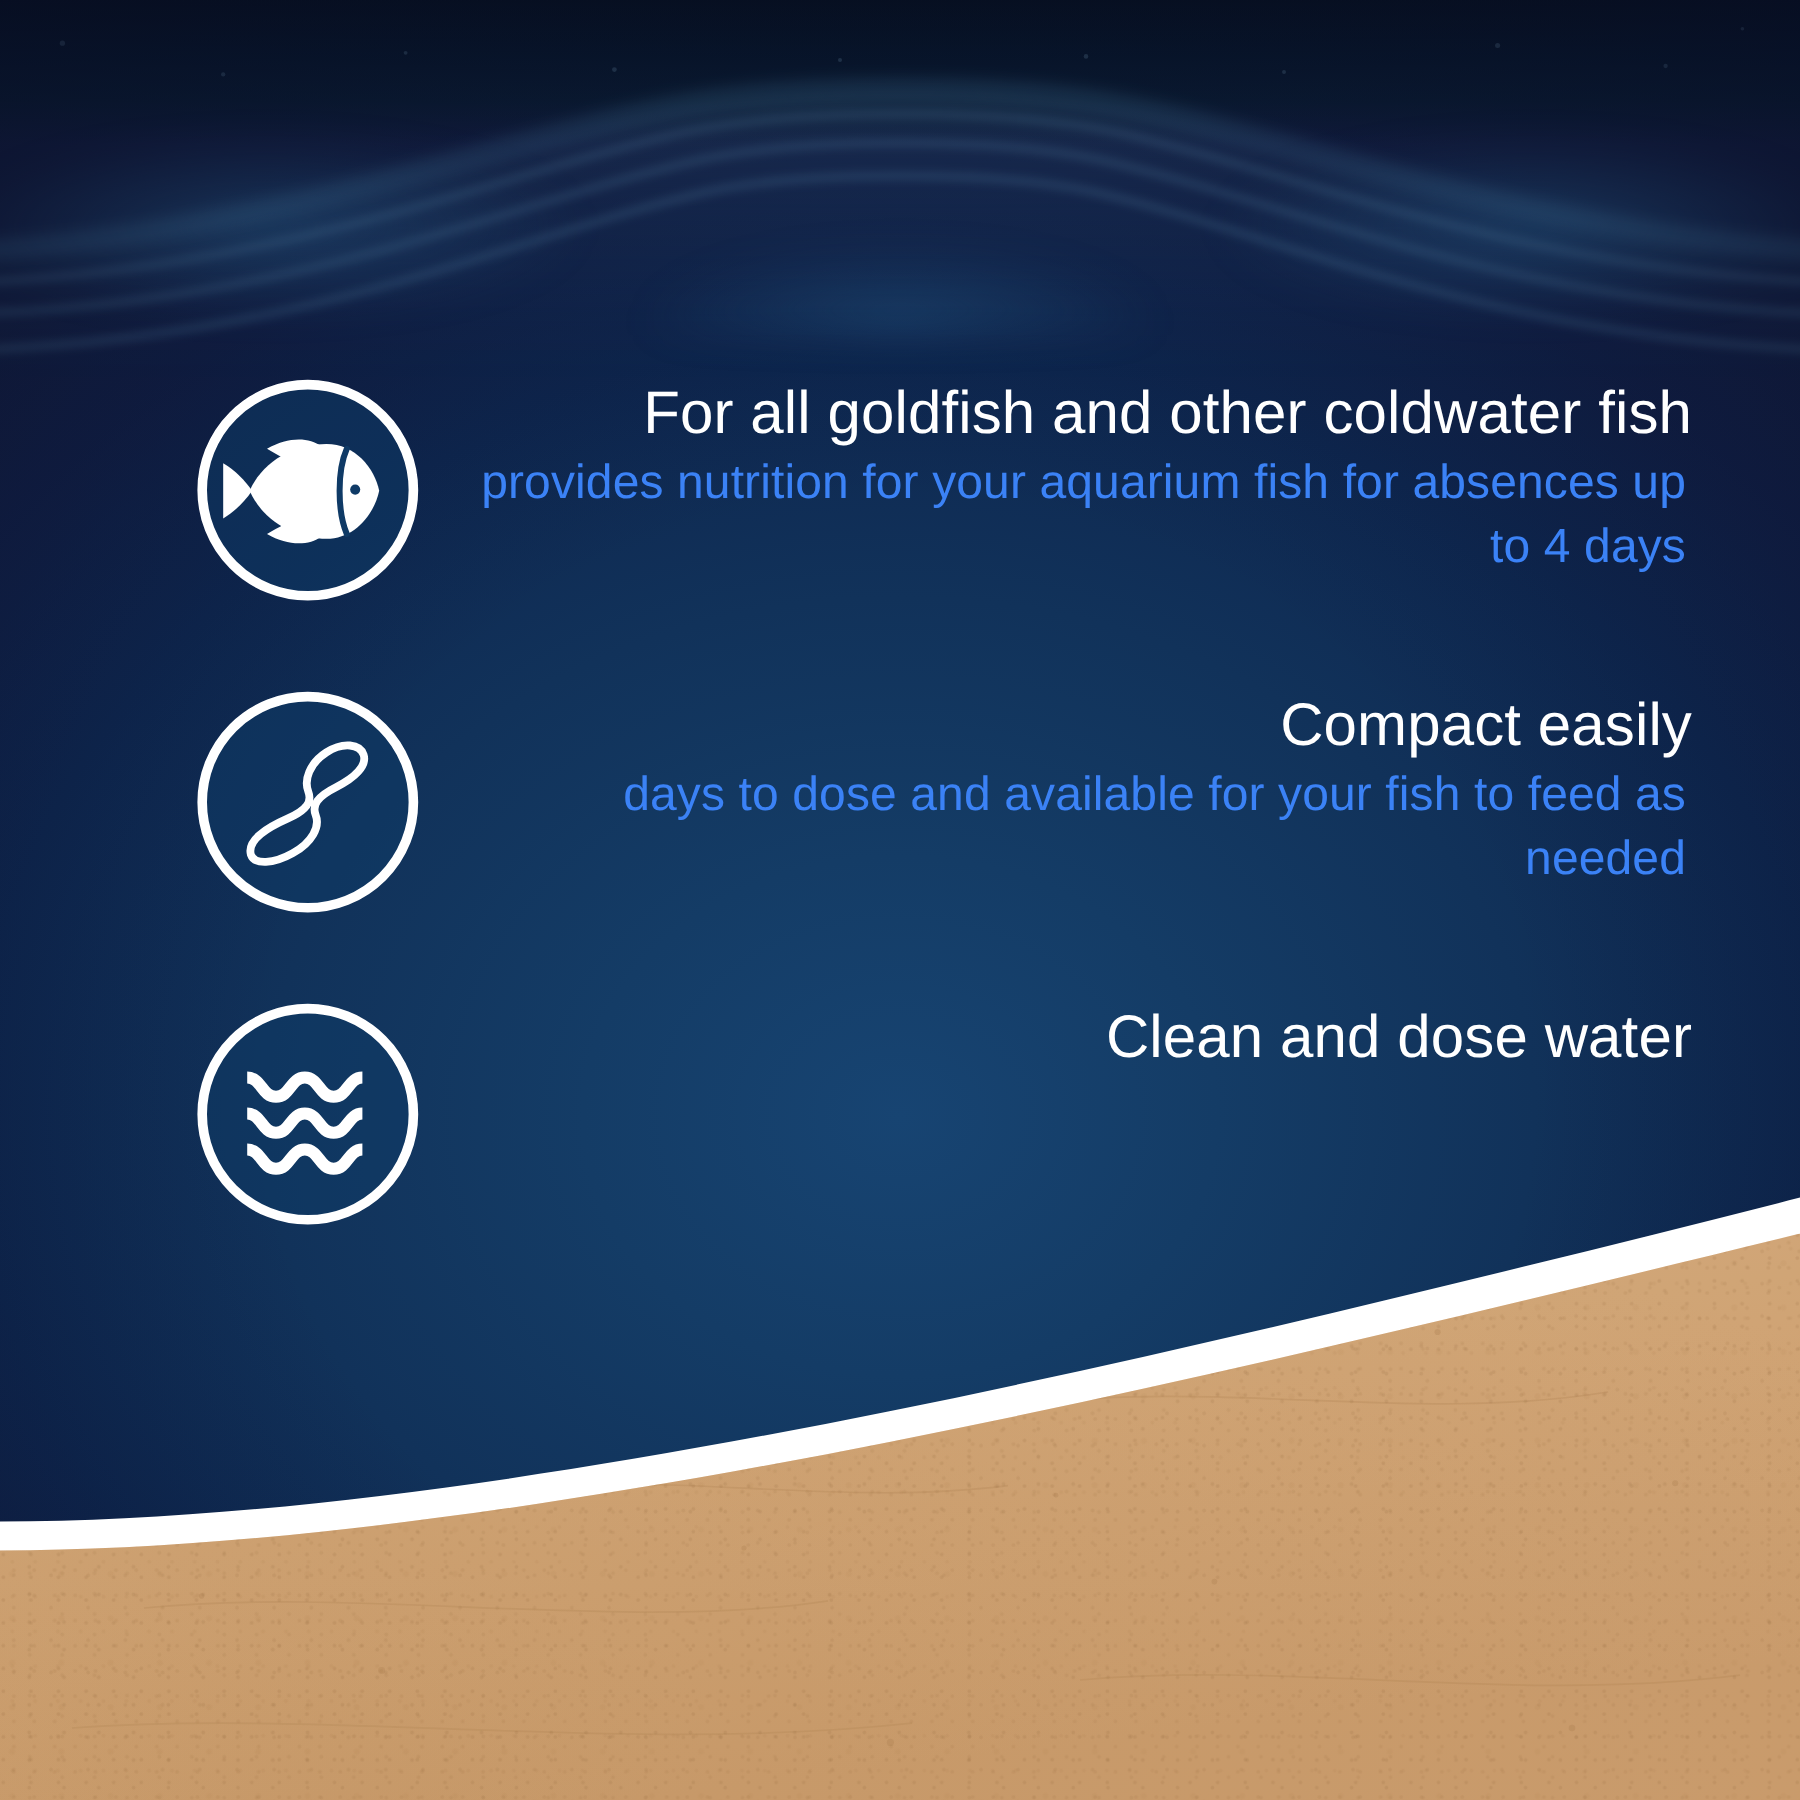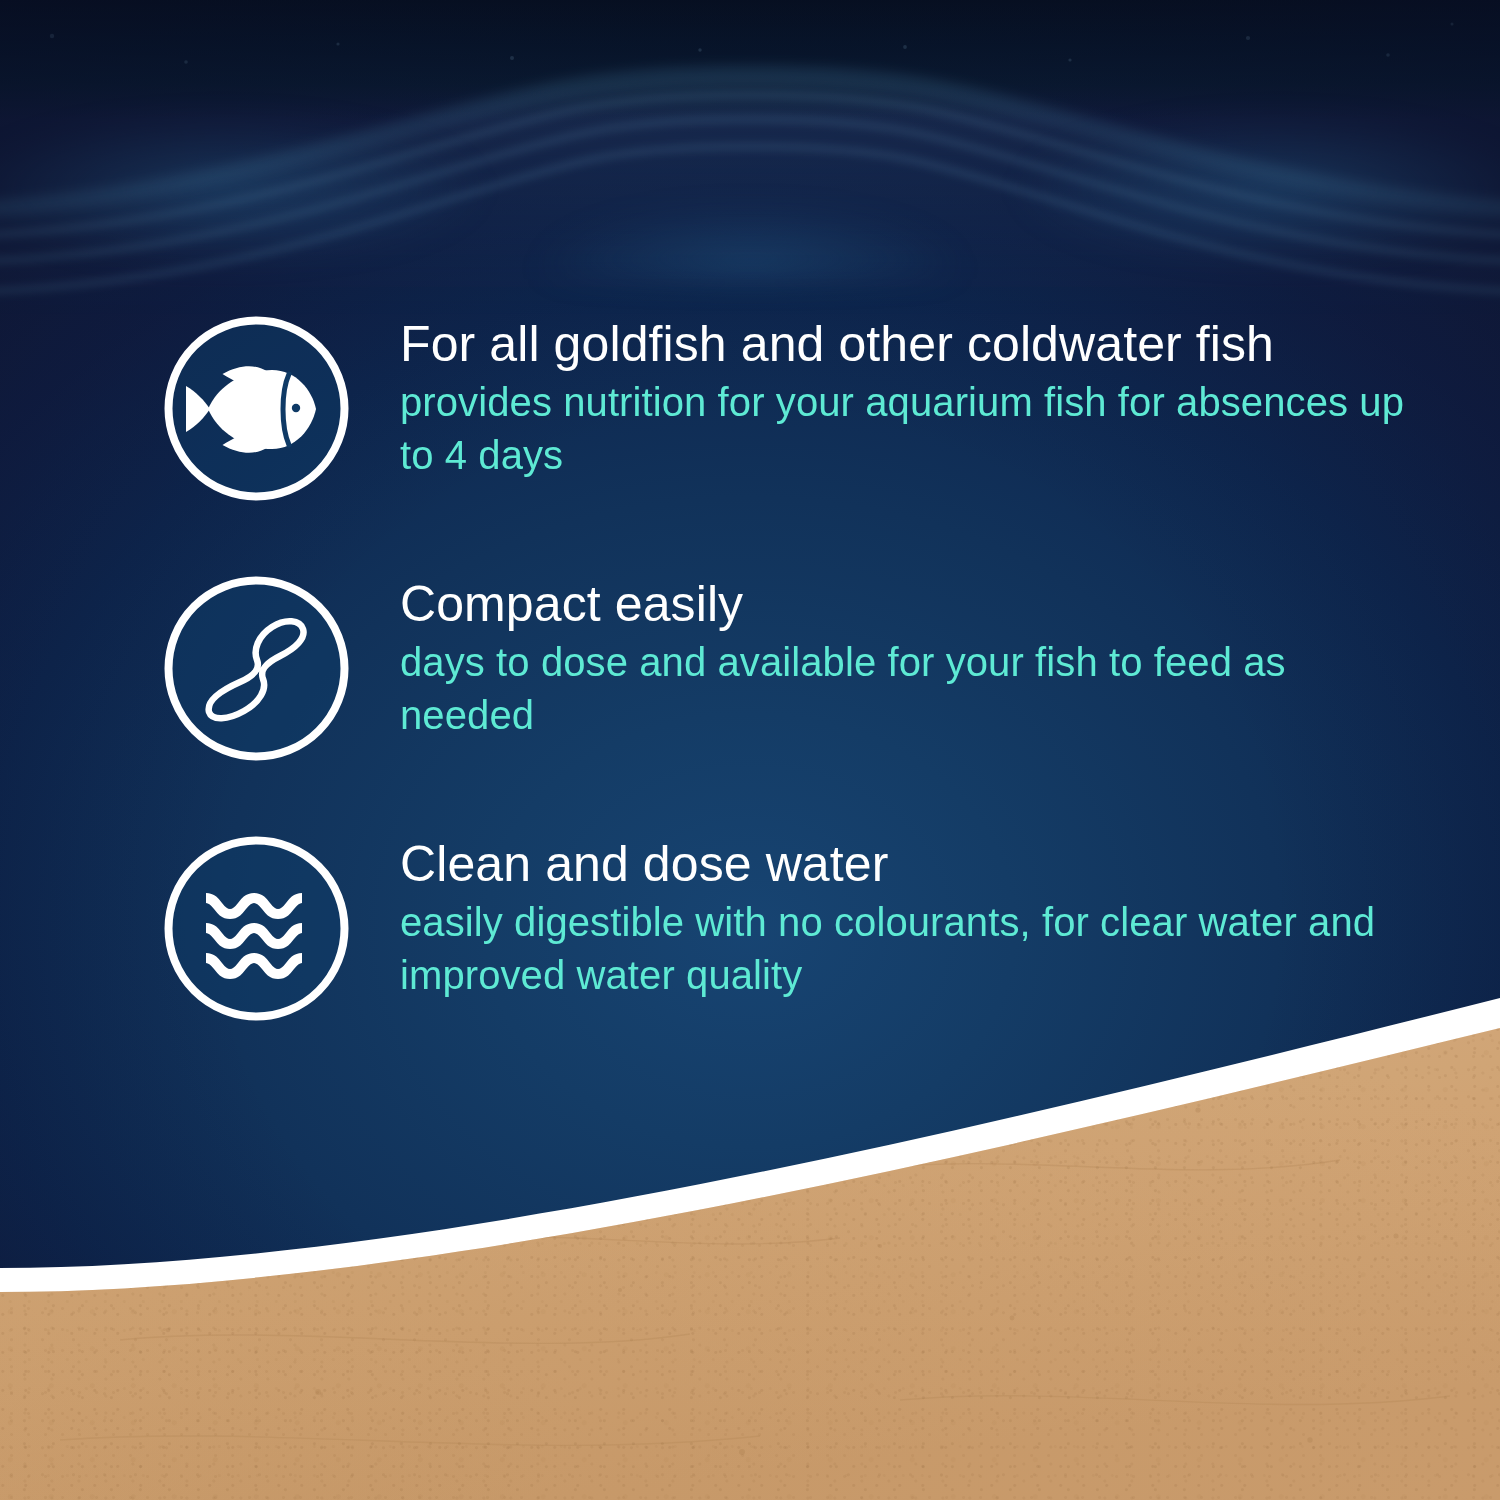--- a/index.html
+++ b/index.html
@@ -75,20 +75,21 @@
 
   
   .features {
     position:absolute;
     left:160px; top:312px;
     width:1260px;
   }
   .feature-row {
     position:relative;
     height:260px;
+    text-align:right;
   }
   .icon-badge {
     position:absolute;
     left:0; top:0;
     width:193px; height:193px;
   }
   .icon-badge svg { display:block; }
 
   .feature-text {
     position:absolute;
@@ -98,21 +99,21 @@
   .feature-title {
     color:#ffffff;
     font-family:"Liberation Sans Narrow", "Liberation Sans", sans-serif;
     font-size:50px;
     font-weight:400;
     line-height:60px;
     letter-spacing:.1px;
     white-space:nowrap;
   }
   .feature-desc {
-    color:#5eead4;
+    color:#3b82f6;
     font-family:"Liberation Sans Narrow", "Liberation Sans", sans-serif;
     font-size:40px;
     font-weight:300;
     line-height:53px;
     letter-spacing:.1px;
     margin-top:2px;
     max-width:1005px;
   }
 </style>
 </head>
@@ -270,18 +271,17 @@
           <circle cx="96.5" cy="96.5" r="88" fill="#0f3a66" fill-opacity=".55" stroke="#ffffff" stroke-width="8"></circle>
           <g fill="none" stroke="#ffffff" stroke-width="10" stroke-linecap="butt">
             <path d="M46,66 C 58,66 58,82 70,82 C 82,82 82,66 94,66 C 106,66 106,82 118,82 C 130,82 130,66 142,66"></path>
             <path d="M46,96 C 58,96 58,112 70,112 C 82,112 82,96 94,96 C 106,96 106,112 118,112 C 130,112 130,96 142,96"></path>
             <path d="M46,126 C 58,126 58,142 70,142 C 82,142 82,126 94,126 C 106,126 106,142 118,142 C 130,142 130,126 142,126"></path>
           </g>
         </svg>
       </div>
       <div class="feature-text">
         <div class="feature-title">Clean and dose water</div>
-        <div class="feature-desc">easily digestible with no colourants, for clear water and improved water quality</div>
       </div>
     </div>
 
   </div>
 </div>
 
 </body></html>

